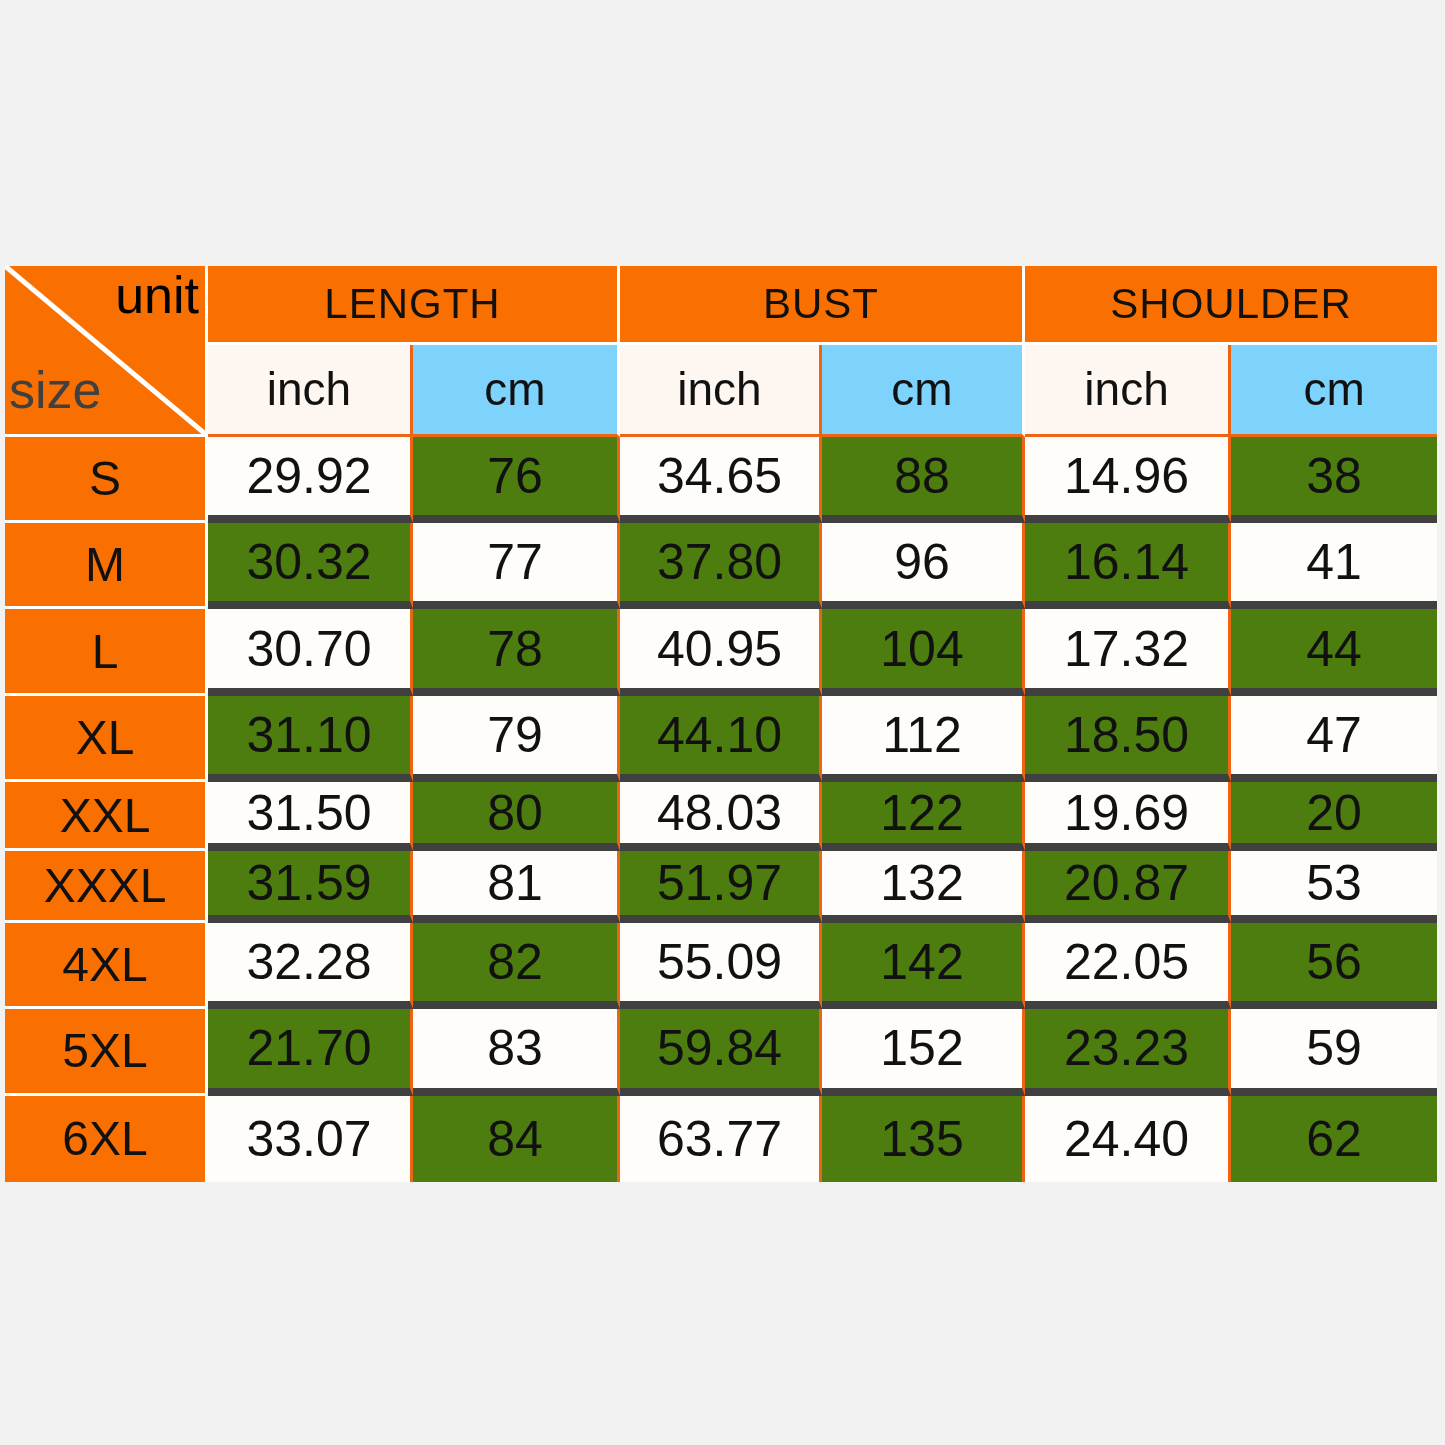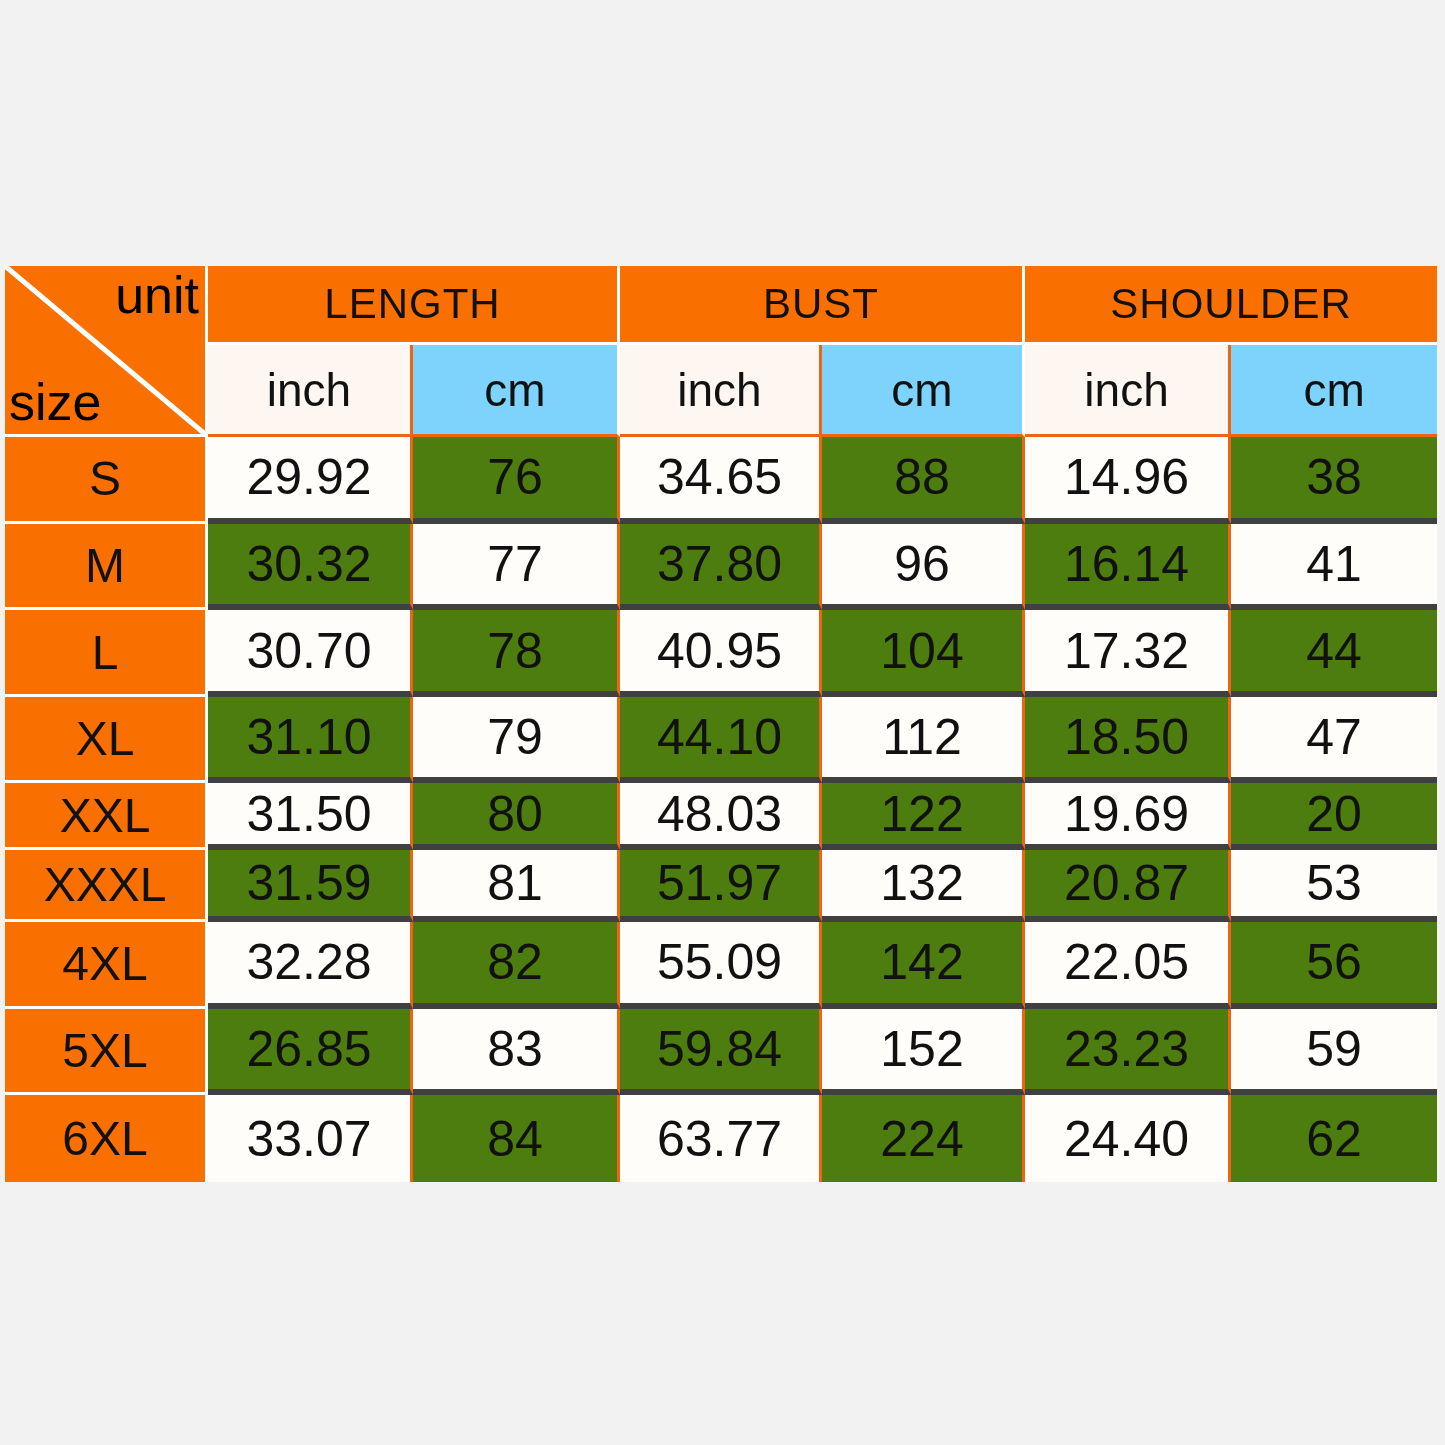--- a/index.html
+++ b/index.html
@@ -58,24 +58,24 @@
     right: 6px;
     top: 2px;
     font-size: 52px;
     line-height: 1.05;
     color: #000000;
     font-weight: 400;
   }
   .corner-size {
     position: absolute;
     left: 4px;
-    bottom: 4px;
+    bottom: 16px;
     font-size: 52px;
     line-height: 1.05;
-    color: #000000;
+    color: #404040;
     font-weight: 400;
   }
 
   
   td.group-head {
     background: #fa7000;
     font-size: 42px;
     letter-spacing: 1px;
     border-right: 3px solid #ffffff;
     border-bottom: 3px solid #ffffff;
@@ -101,21 +101,21 @@
     font-size: 48px;
     border-right: 3px solid #ffffff;
     border-bottom: 3px solid #ffffff;
   }
   td.size-cell.lastrow { border-bottom: none; }
 
   
   td.data {
     font-size: 50px;
     border-right: 3px solid #ef6412;
-    border-bottom: 6px solid #404040;
+    border-bottom: 8px solid #404040;
   }
   td.data.tint-a { background: #4d7c0f; }
   td.data.tint-b { background: #fffdfa; }
   td.data.grp-end { border-right: 3px solid #ef6412; }
   td.data.last { border-right: none; }
   td.data.lastrow { border-bottom: none; }
 </style>
 </head>
 <body>
 
@@ -219,32 +219,32 @@
         <td class="data tint-b">32.28</td>
         <td class="data tint-a grp-end">82</td>
         <td class="data tint-b">55.09</td>
         <td class="data tint-a grp-end">142</td>
         <td class="data tint-b">22.05</td>
         <td class="data tint-a last">56</td>
       </tr>
 
       <tr style="height:83px">
         <td class="size-cell">5XL</td>
-        <td class="data tint-a">26.85</td>
+        <td class="data tint-a">21.70</td>
         <td class="data tint-b grp-end">83</td>
         <td class="data tint-a">59.84</td>
         <td class="data tint-b grp-end">152</td>
         <td class="data tint-a">23.23</td>
         <td class="data tint-b last">59</td>
       </tr>
 
       <tr style="height:83px">
         <td class="size-cell lastrow">6XL</td>
         <td class="data tint-b lastrow">33.07</td>
         <td class="data tint-a grp-end lastrow">84</td>
         <td class="data tint-b lastrow">63.77</td>
-        <td class="data tint-a grp-end lastrow">224</td>
+        <td class="data tint-a grp-end lastrow">135</td>
         <td class="data tint-b lastrow">24.40</td>
         <td class="data tint-a last lastrow">62</td>
       </tr>
     </tbody>
   </table>
 </div>
 
 </body></html>

